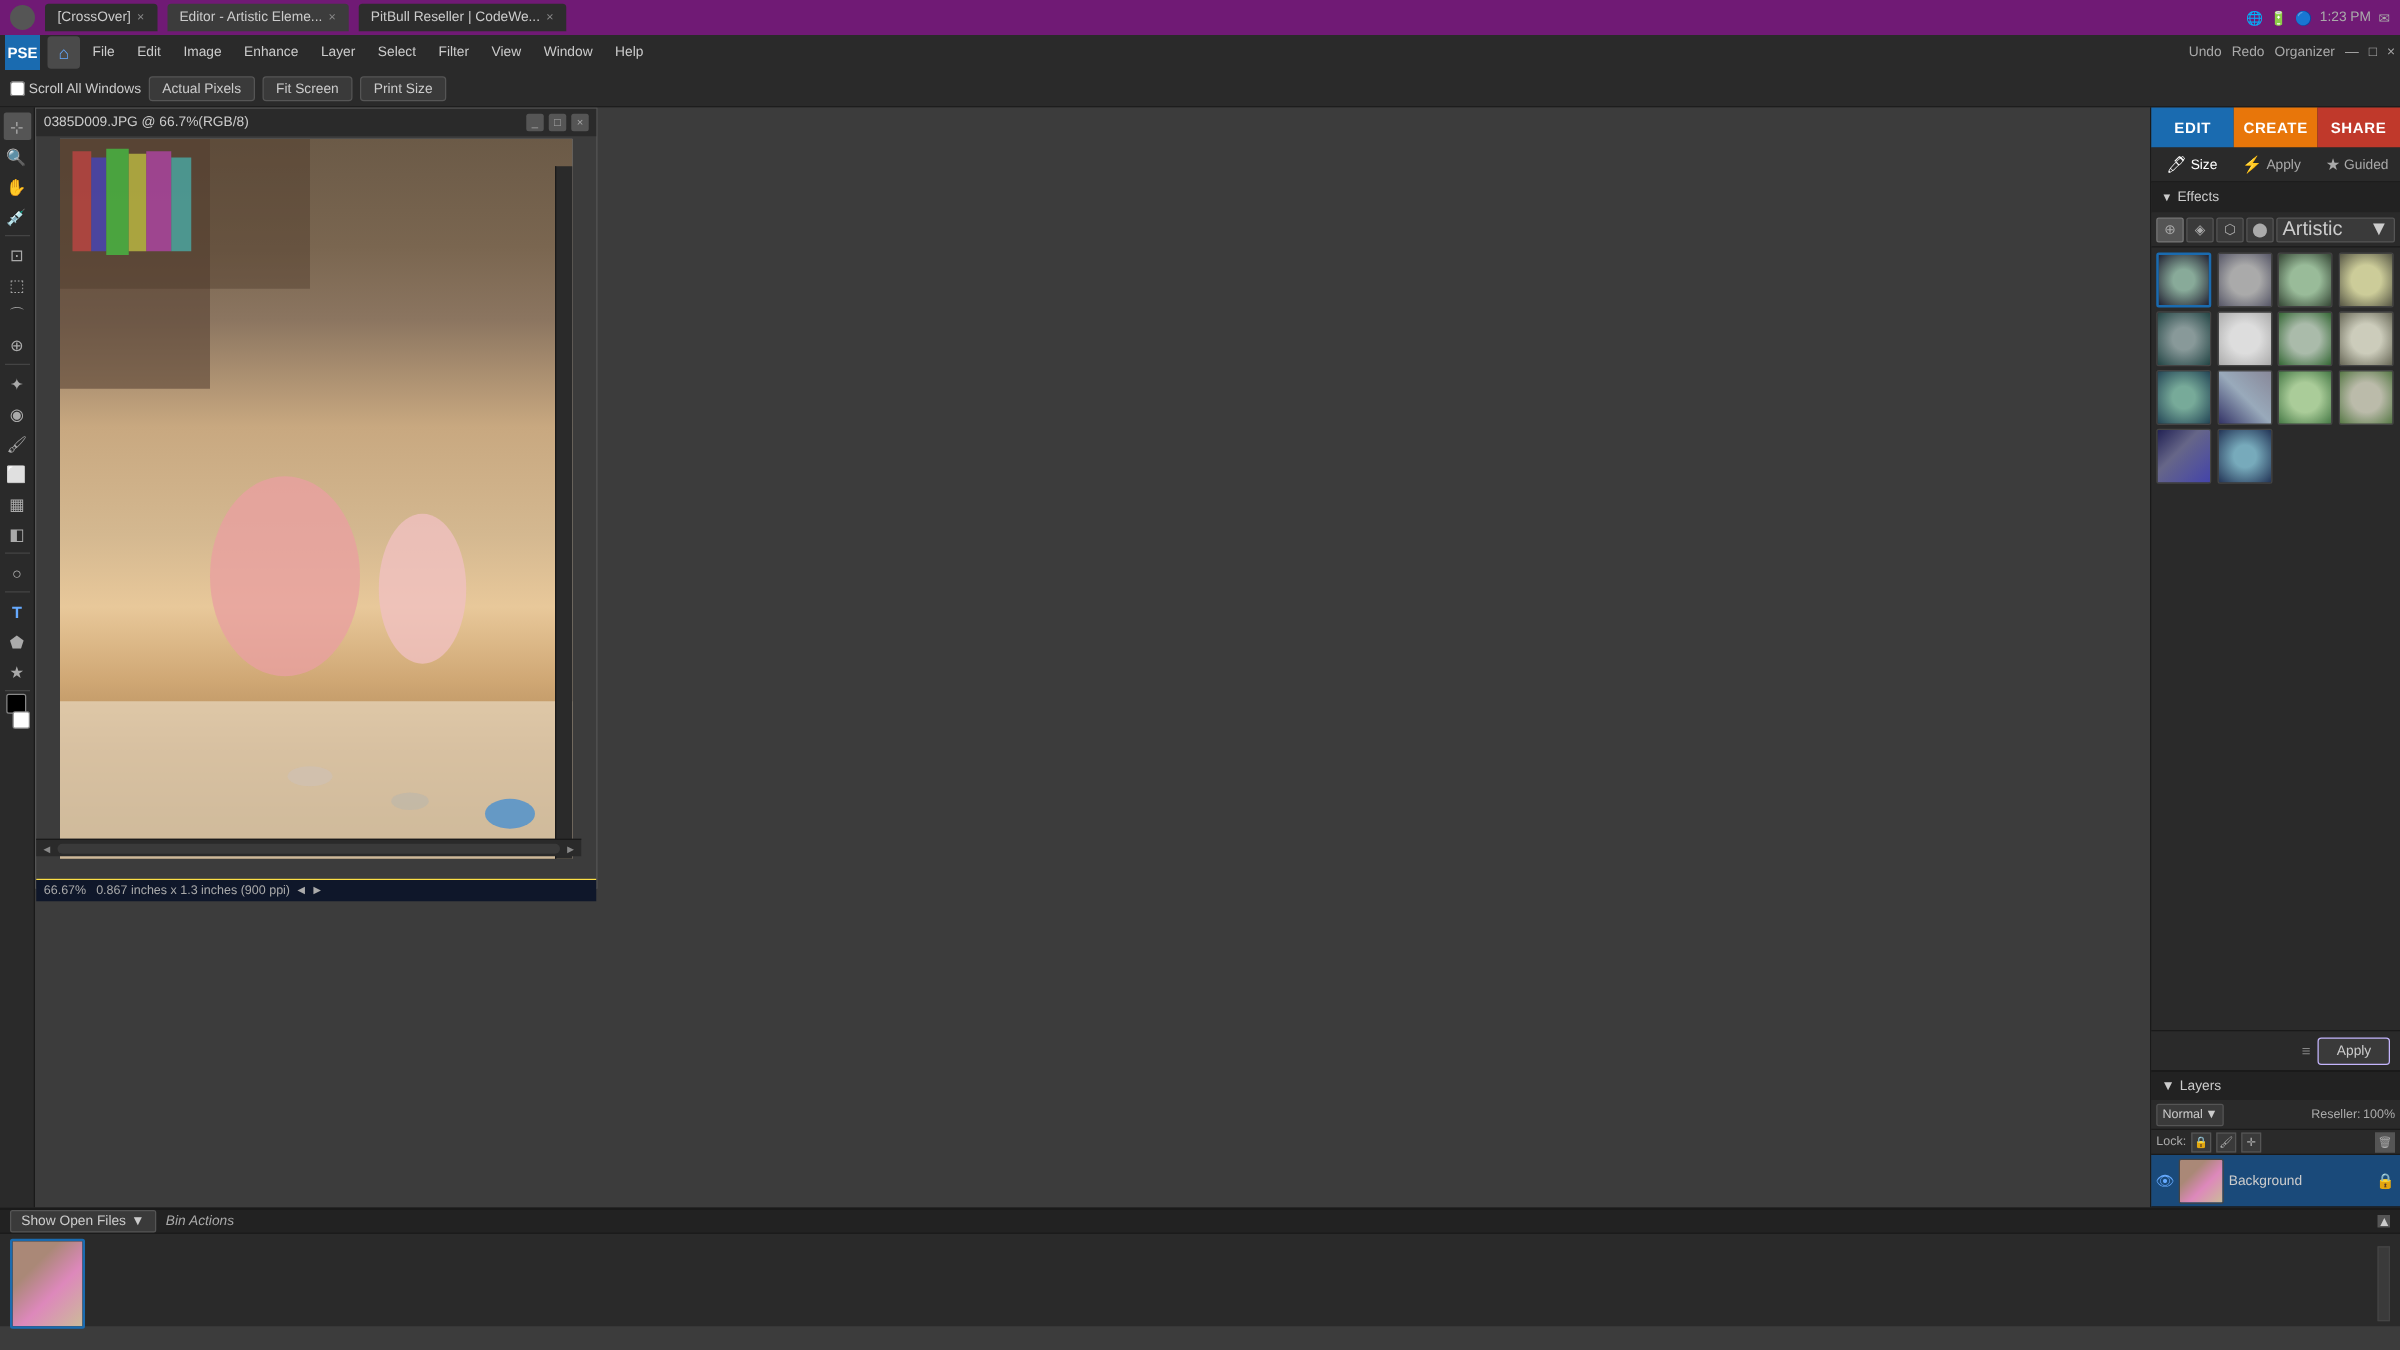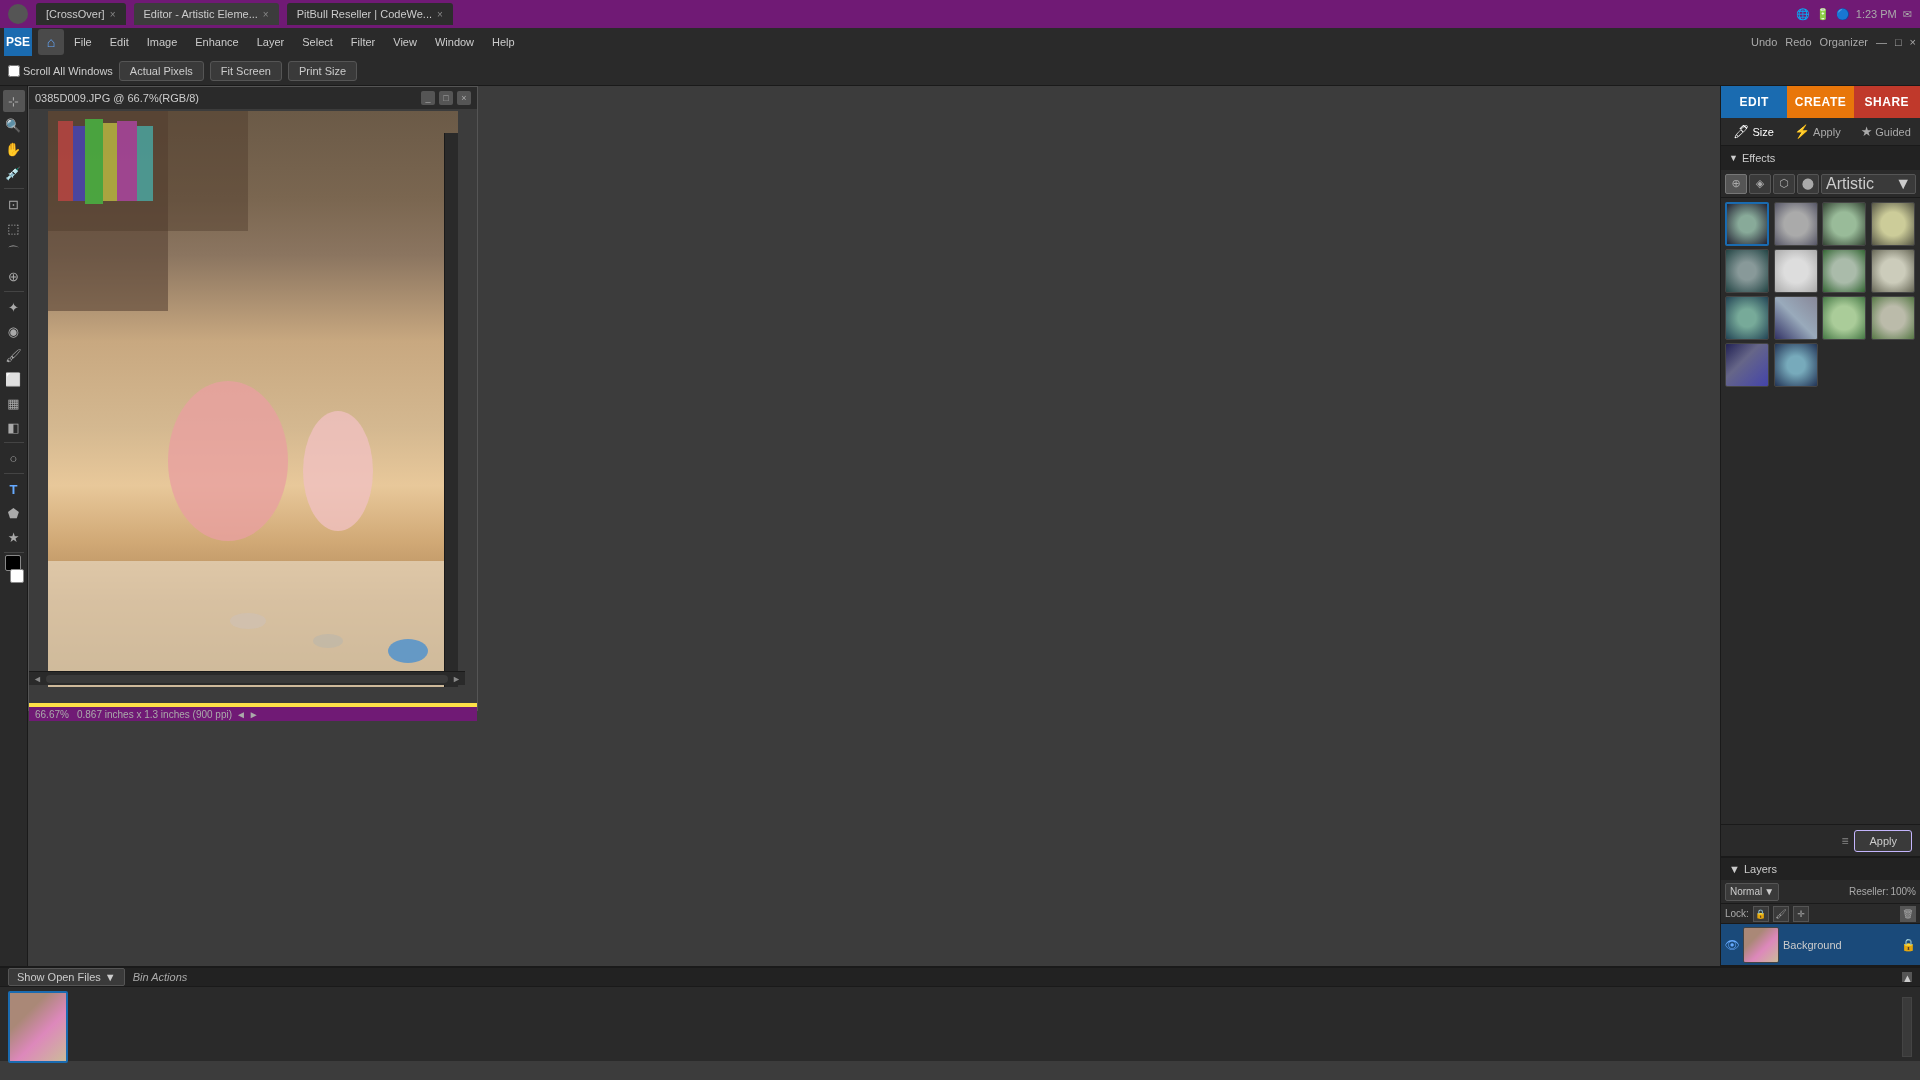--- a/index.html
+++ b/index.html
@@ -77,22 +77,22 @@
       width: 410px; height: 576px; margin: 2px auto; overflow: hidden;
       background: #888; position: relative;
     }
     
     #photo-sim {
       width: 100%; height: 100%;
       background: linear-gradient(135deg, #8b7355 0%, #a0856a 20%, #c4a882 40%, #d4b896 60%, #c8a87a 80%, #b89060 100%);
       position: relative;
     }
     #doc-statusbar {
-      height: 18px; background: #701a75; display: flex; align-items: center;
-      padding: 0 6px; font-size: 10px; color: #aaa; border-top: 4px solid #fde047;
+      height: 18px; background: #0f172a; display: flex; align-items: center;
+      padding: 0 6px; font-size: 10px; color: #aaa; border-top: 1px solid #fde047;
     }
     #doc-scrollbar-r {
       position: absolute; right: 0; top: 22px; width: 14px; height: 576px;
       background: #2a2a2a; border-left: 1px solid #1a1a1a;
     }
     #doc-scrollbar-b {
       position: absolute; bottom: 18px; left: 0; height: 14px; width: 436px;
       background: #2a2a2a; border-top: 1px solid #1a1a1a;
     }
 

